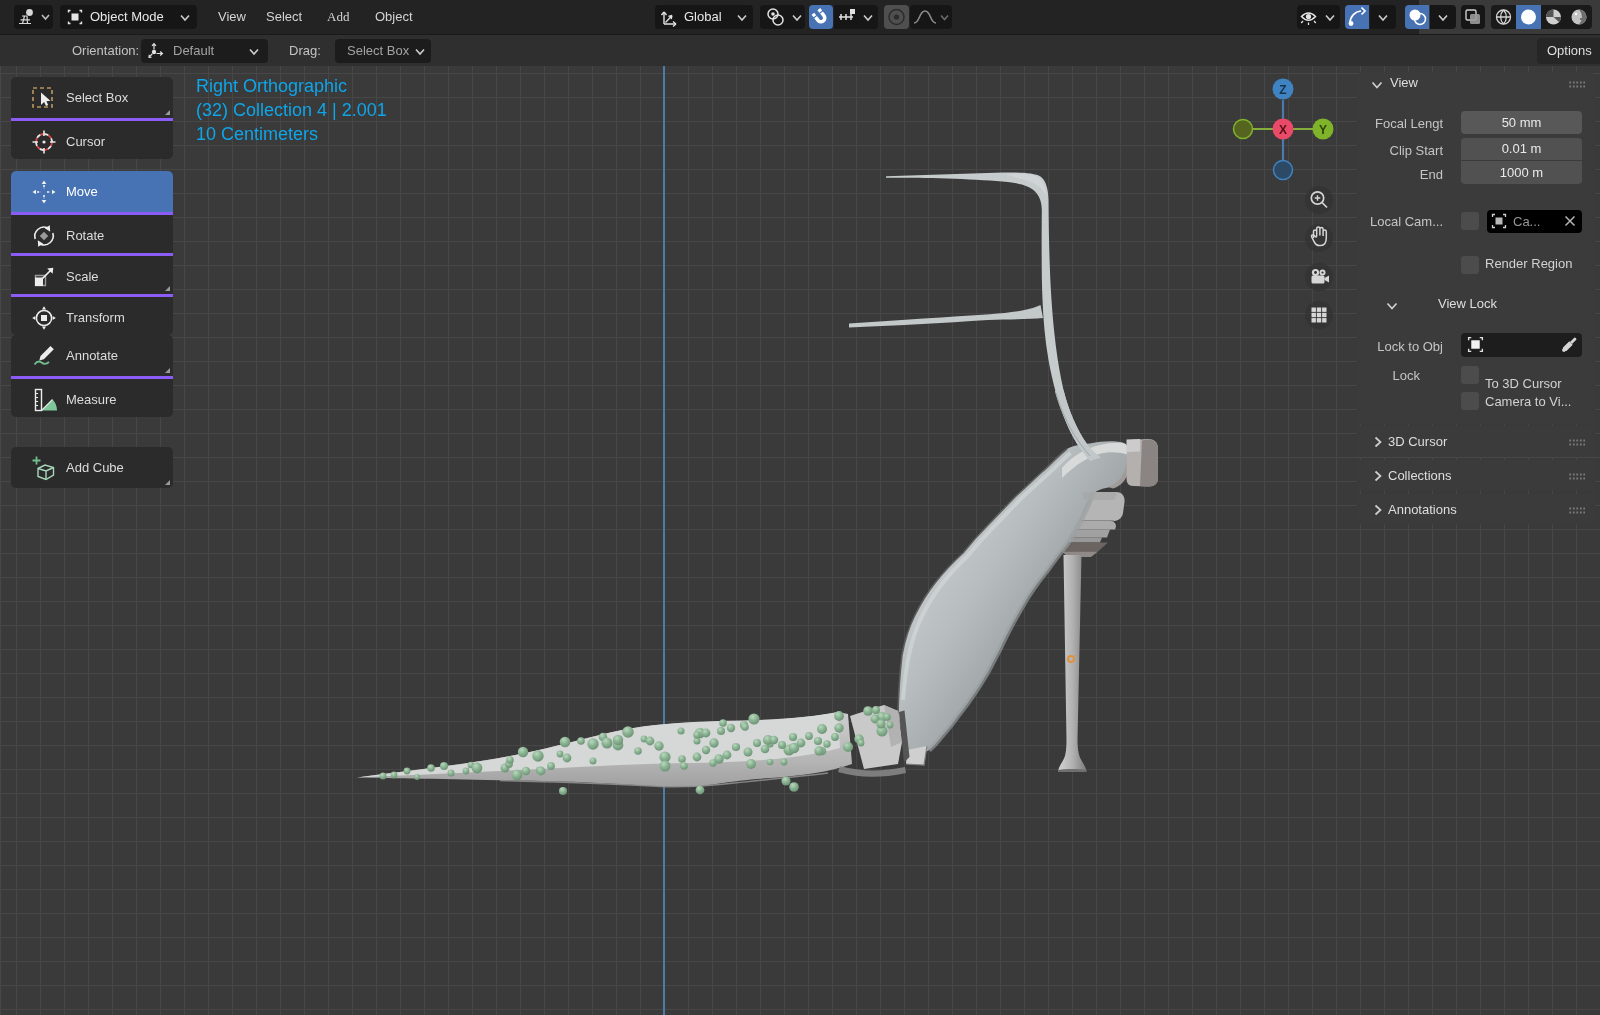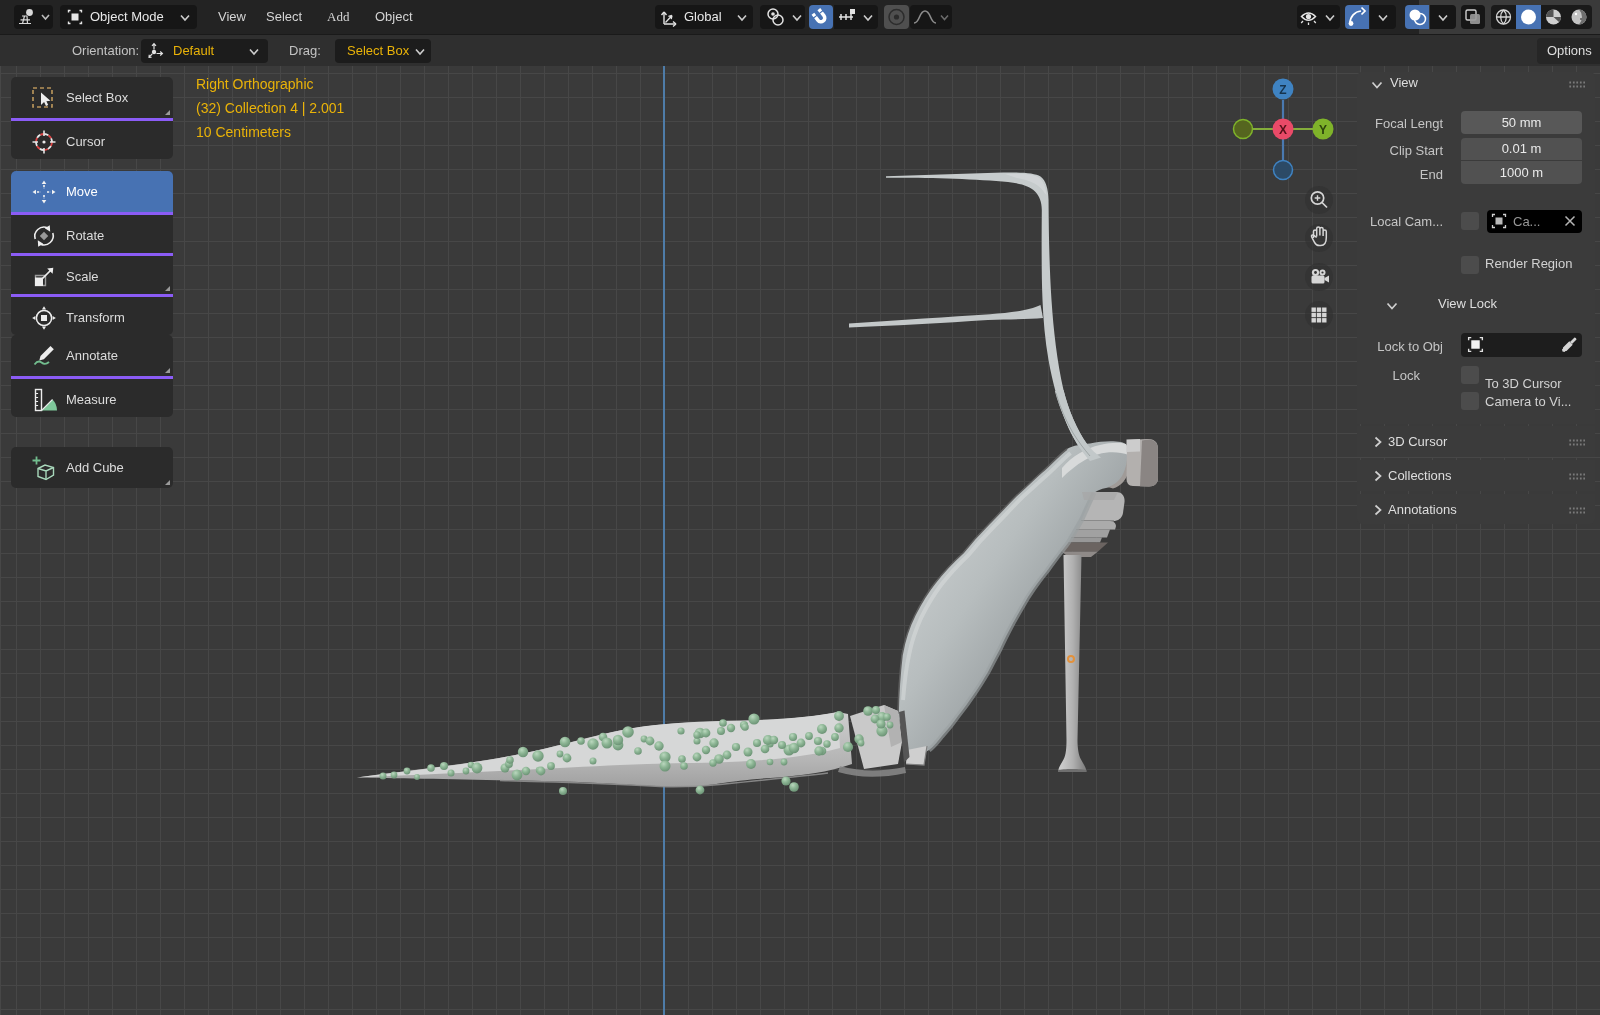--- a/index.html
+++ b/index.html
@@ -17,35 +17,35 @@
   #zaxis { position:absolute; left:663px; top:66px; width:2px; height:949px;
     background:#4e7ca8; }
 
   
   #row1 { position:absolute; left:0; top:0; width:1419px; height:34px; background:#232323; }
   #row1 .btn { position:absolute; top:5px; height:24px; background:#161616; border-radius:4px; }
   #row1 .menu { position:absolute; top:0; height:34px; line-height:34px; color:#d4d4d4; font-size:13px; }
 
   
   #row2 { position:absolute; left:0; top:34px; width:1600px; height:32px; background:#2f2f2f; border-top:1px solid #1a1a1a; }
-  #row2 .dd { position:absolute; top:4px; height:24px; background:#1c1c1c; border-radius:4px; color:#eab308; font-size:13px; }
+  #row2 .dd { position:absolute; top:4px; height:24px; background:#1c1c1c; border-radius:4px; color:#a3a3a3; font-size:13px; }
   #row2 .lbl { position:absolute; top:0; height:32px; line-height:32px; color:#c3c3c3; font-size:13px; }
 
   
   .tgroup { position:absolute; left:11px; width:162px; background:#2b2b2b; border-radius:5px; overflow:hidden; }
   .tool { position:relative; height:41px; }
   .tool + .tool { border-top:3px solid #8b5cf6; }
   .tool .tlabel { position:absolute; left:55px; top:0; height:41px; line-height:41px; font-size:13px; color:#dcdcdc; }
   .tool.active { background:#4772b3; }
   .tool .ticon { position:absolute; left:20px; top:8px; width:26px; height:26px; }
   .subtri { position:absolute; right:3px; bottom:3px; width:0; height:0;
     border-left:5px solid transparent; border-bottom:5px solid #9a9a9a; }
 
   
-  .vtext { position:absolute; color:#eab308; font-size:14px; }
+  .vtext { position:absolute; color:#0ea5e9; font-size:18px; }
 
   
   #sidebar { position:absolute; left:1357px; top:72px; width:238px; height:452px; }
   .spanel { position:absolute; left:0; width:238px; background:#3b3b3b; }
   .shead { color:#dedede; font-size:13px; }
   .slabel { position:absolute; color:#c5c5c5; font-size:13px; text-align:right; }
   .sfield { position:absolute; background:#555; border-radius:4px; color:#eaeaea;
     font-size:13px; text-align:center; }
   .scheck { position:absolute; width:18px; height:18px; background:#4c4c4c; border-radius:3px; }
   .grip { width:17px; height:8px;

